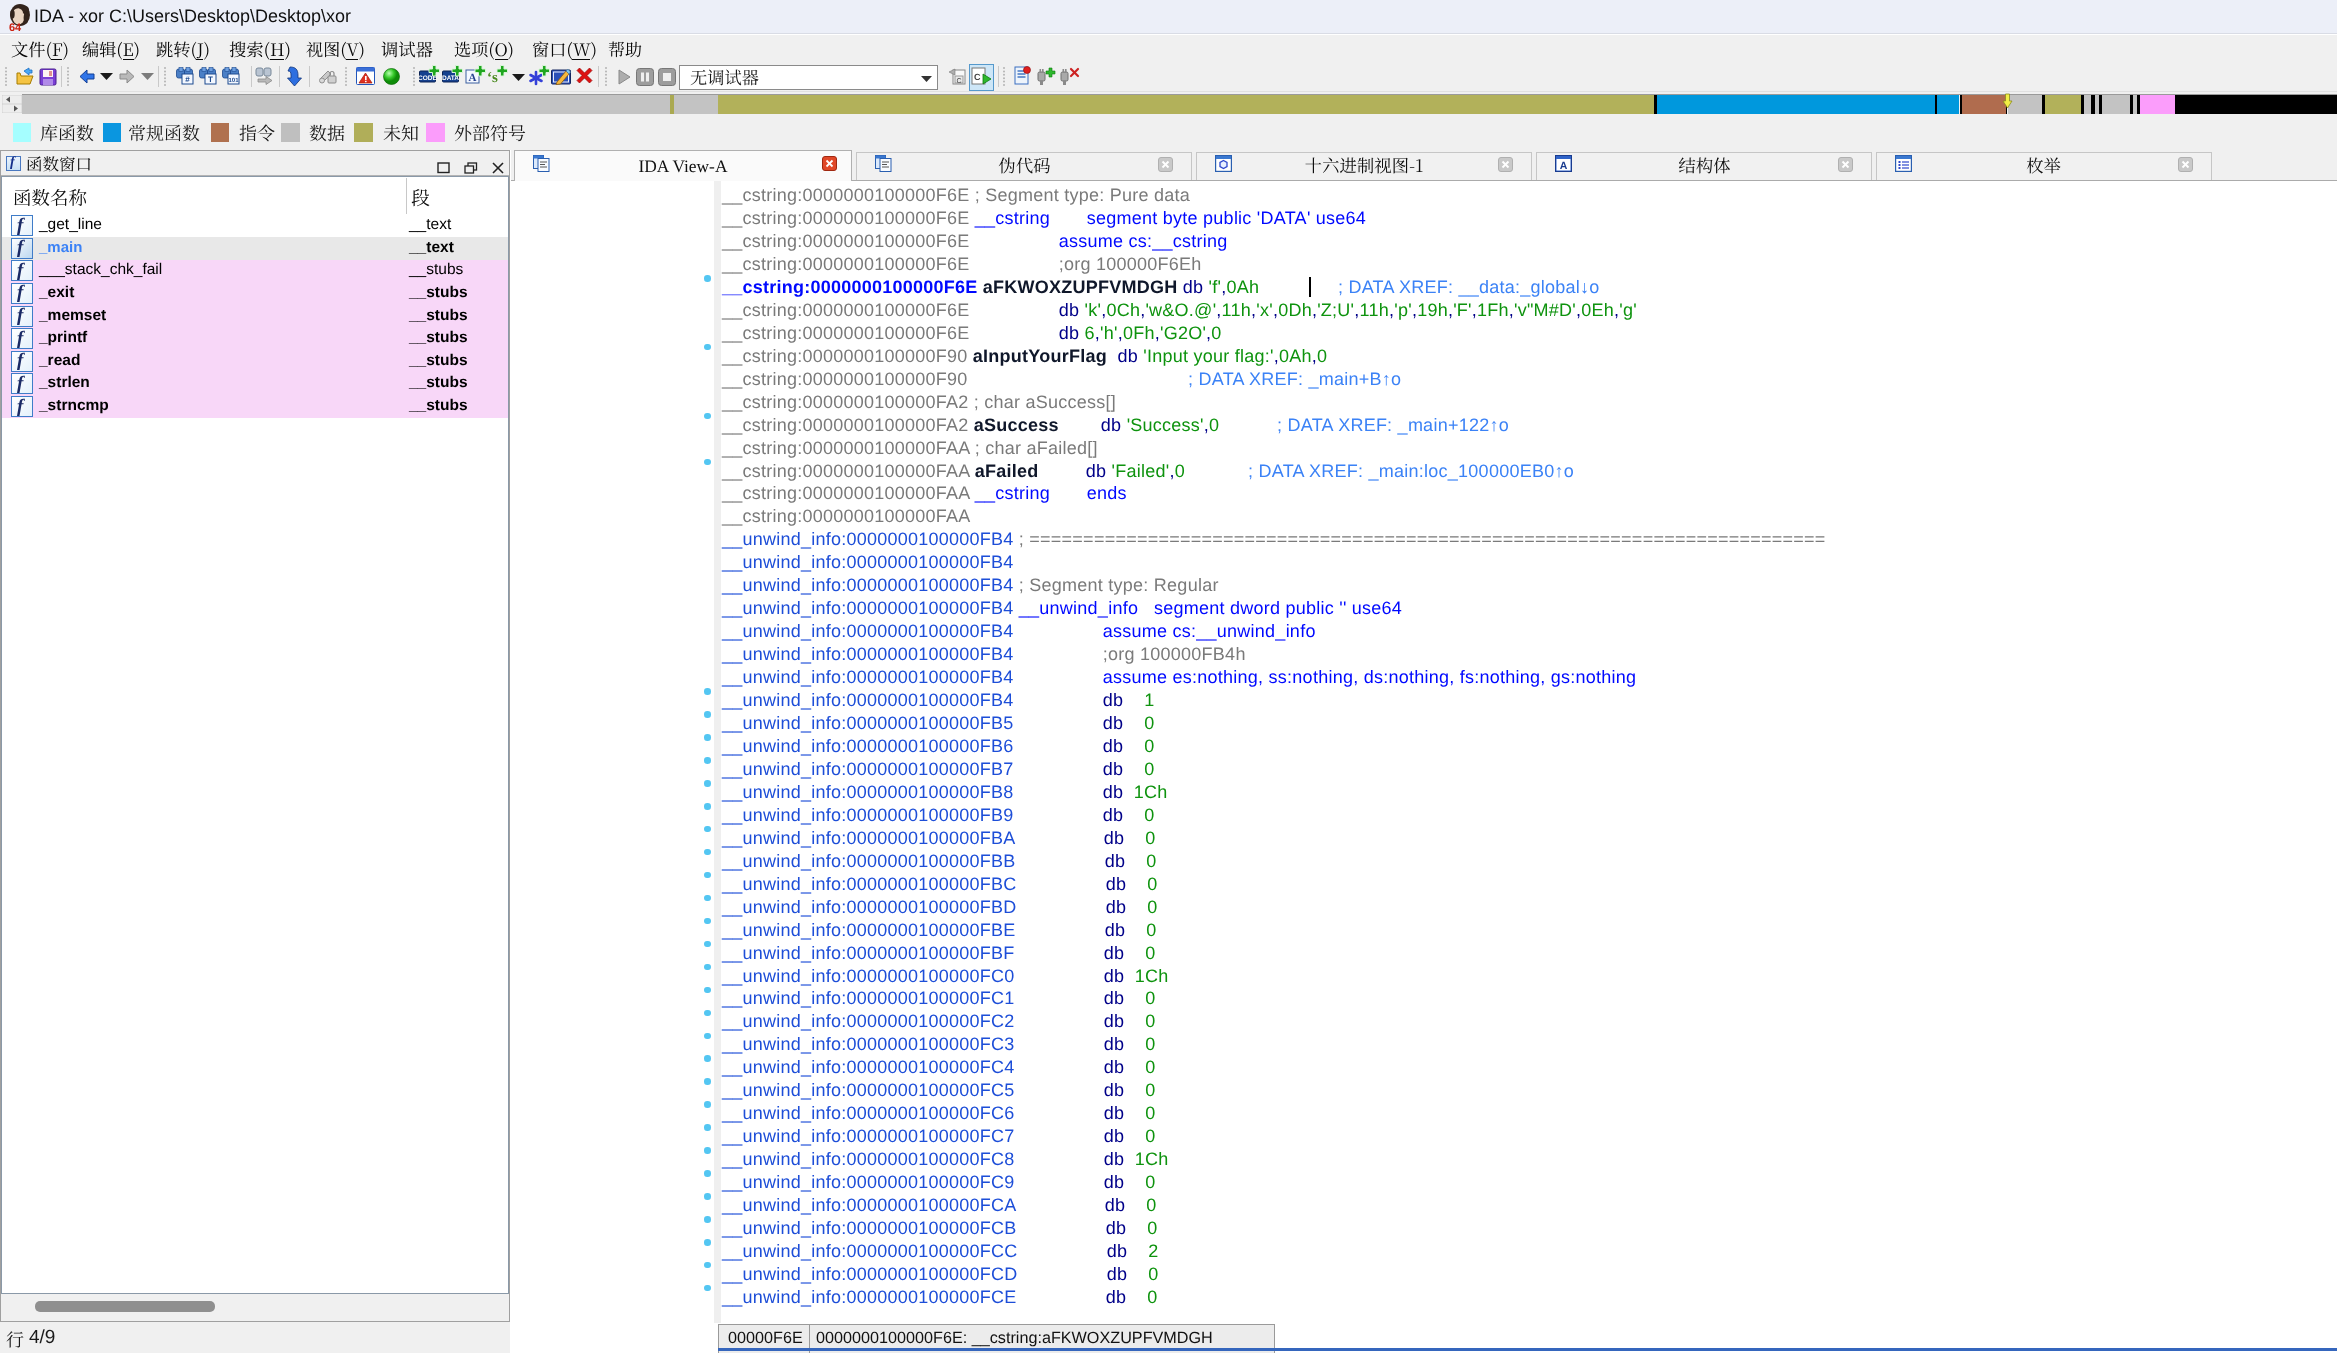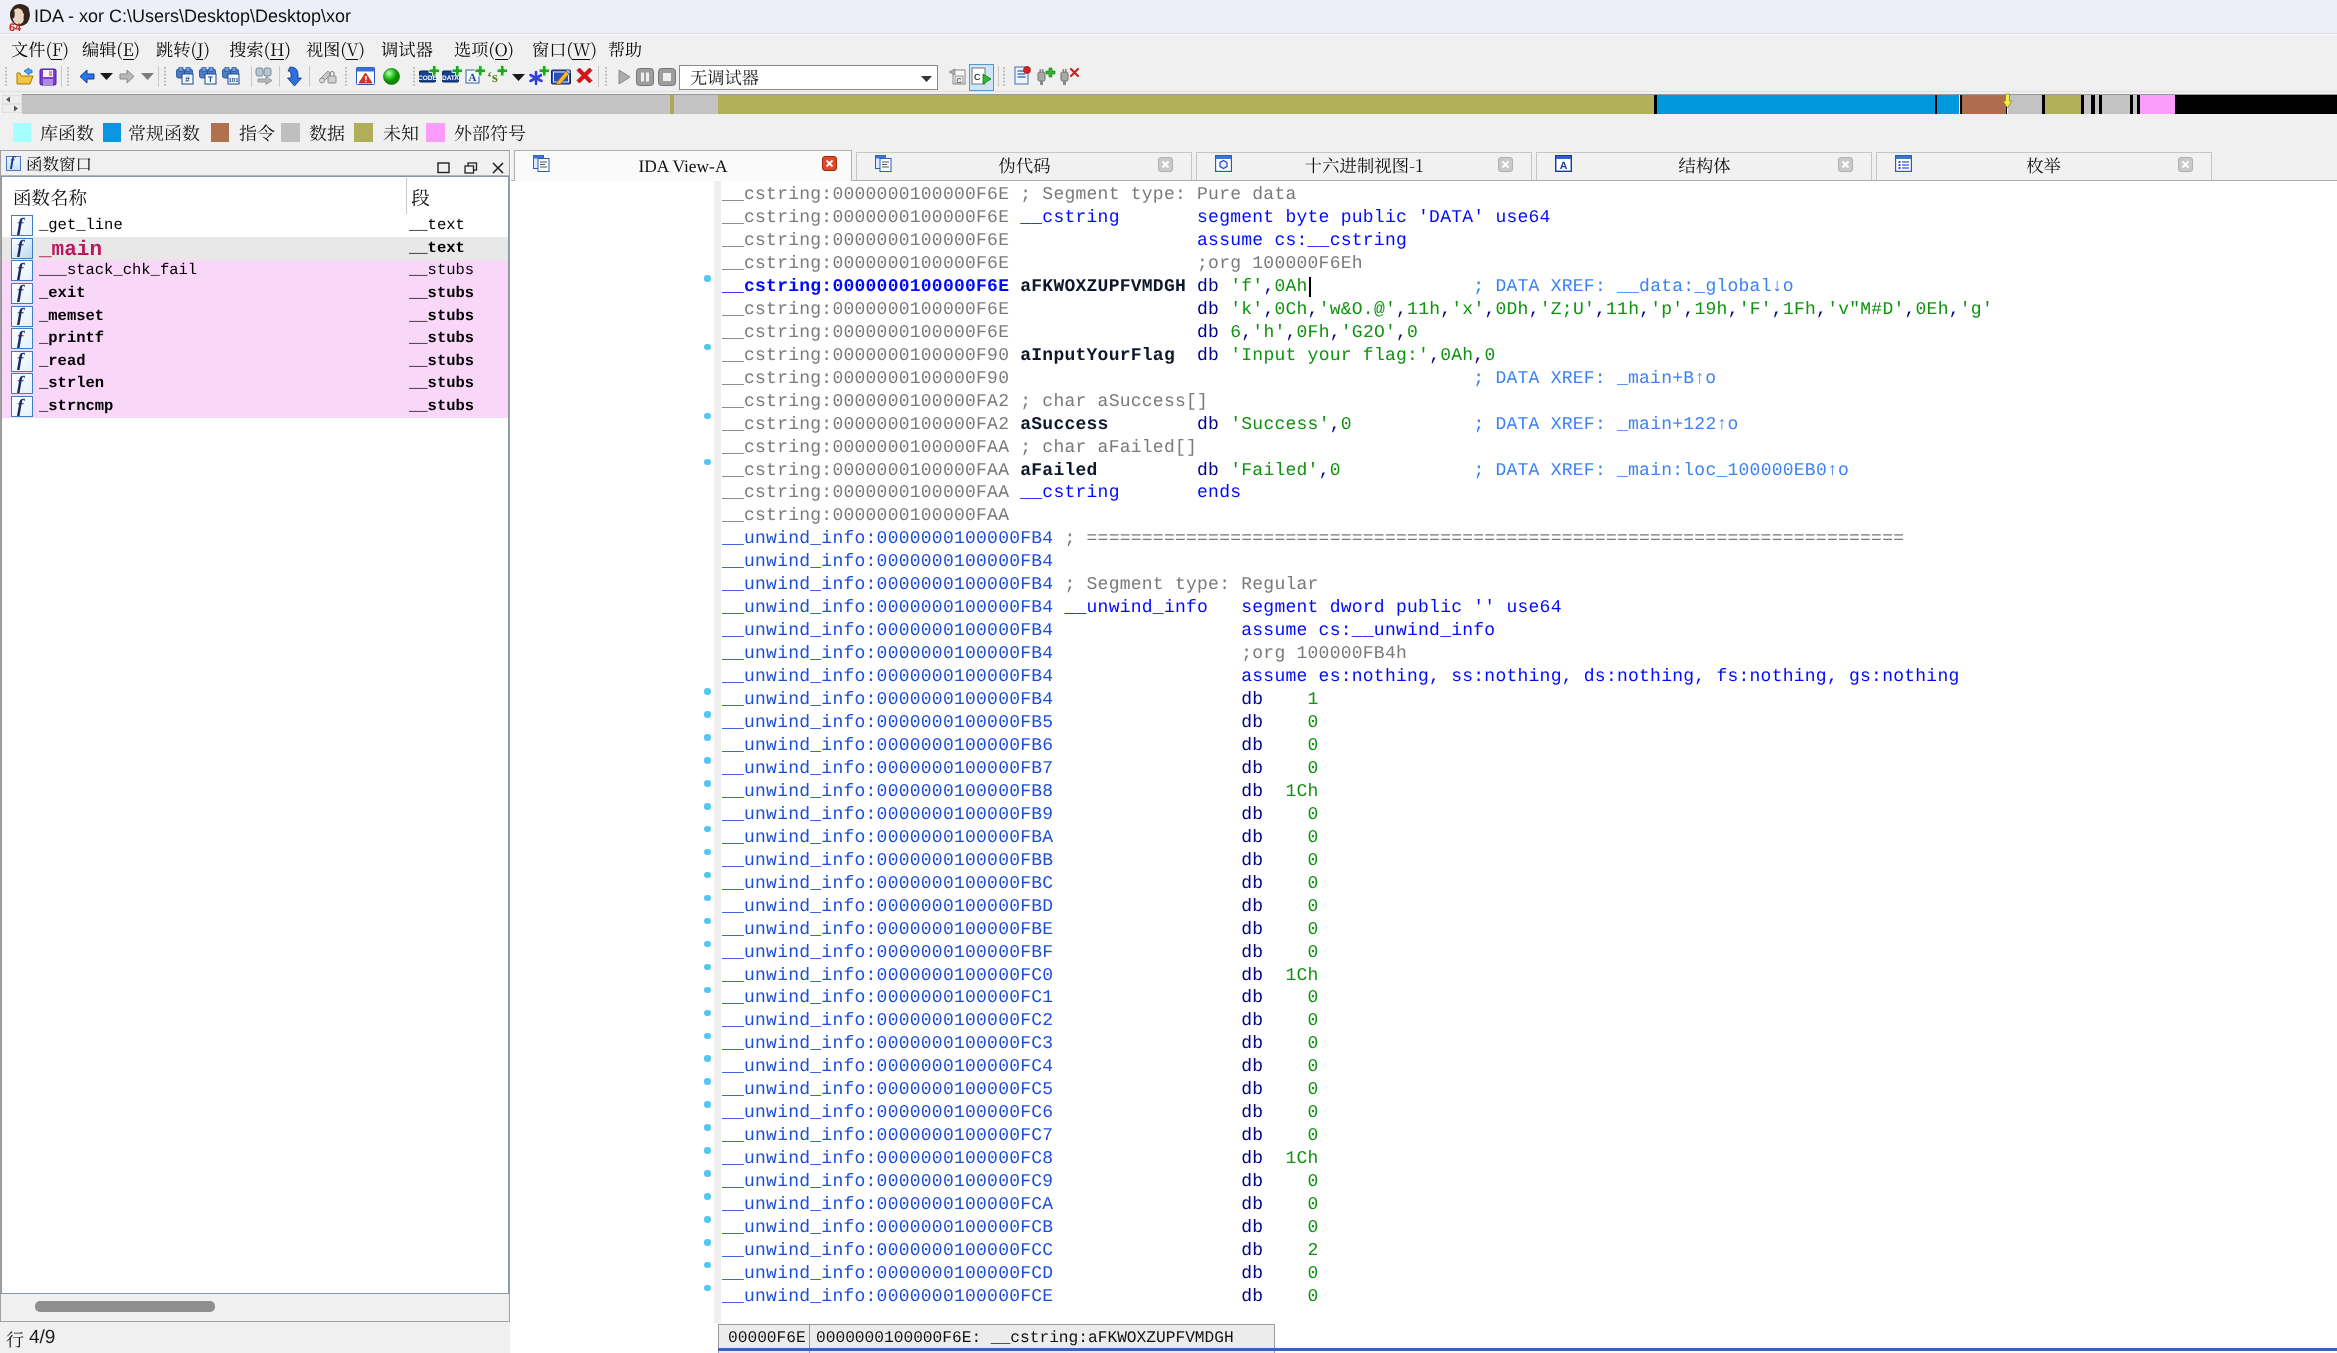--- a/index.html
+++ b/index.html
@@ -1,17 +1,17 @@
 <!DOCTYPE html>
 <html><head><meta charset="utf-8"><style>
 *{margin:0;padding:0;box-sizing:border-box}
 body{width:2337px;height:1353px;background:#fff;font-family:"Liberation Sans",sans-serif;overflow:hidden;text-rendering:geometricPrecision}
 .ab{position:absolute}
 #page{position:relative;width:2337px;height:1353px;background:#fff}
-.mono{font-family:Liberation Mono, monospace}
+.mono{font-family:Liberation Sans, sans-serif}
 .g{color:#7a7a7a}.o{color:#1d4ed8}.b{color:#0009ff}.n{color:#000089}.nb{color:#0f172a;font-weight:bold}
 .bb{color:#0009ff;font-weight:bold}.gr{color:#0e930e}.lv{color:#3b82f6}
 </style></head><body>
 <div id="page">
 <div class="ab" style="left:0;top:0;width:2337px;height:34px;background:#eceff8;border-bottom:1px solid #d9dce5"></div>
 <svg class="ab" style="left:6px;top:3px" width="30" height="30" viewBox="0 0 30 30">
 <ellipse cx="14" cy="12" rx="10" ry="11" fill="#33241c"></ellipse>
 <ellipse cx="12.5" cy="13.5" rx="6" ry="8" fill="#ead5c2"></ellipse>
 <ellipse cx="18" cy="6.5" rx="5" ry="4" fill="#33241c"></ellipse>
 <ellipse cx="12" cy="10" rx="5" ry="4.5" fill="#ead5c2"></ellipse>
@@ -385,21 +385,21 @@
     </svg>
 <div class="ab" style="left:406px;top:178px;width:1px;height:36px;background:#c8c8c8"></div>
 <div class="ab" style="left:2px;top:237.1px;width:506px;height:22.62px;background:#e8e8e8"></div>
 <div class="ab" style="left:2px;top:259.7px;width:506px;height:158.34px;background:#f8d7f8"></div>
 <div class="ab" style="left:11px;top:215.0px;width:22px;height:21px;background:linear-gradient(135deg,#ffffff,#e4f1fb);border:1.5px solid #3f7cc8"></div>
 <div class="ab" style="left:17px;top:215.5px;font-family:'Liberation Serif',serif;font-style:italic;font-weight:bold;font-size:19px;line-height:20px;color:#1a2a66">f</div>
 <div class="ab mono" style="left:39px;top:216.0px;font-size:15.5px;font-weight:normal;color:#000">_get_line</div>
 <div class="ab mono" style="left:409px;top:216.0px;font-size:15.5px;font-weight:normal;color:#000">__text</div>
 <div class="ab" style="left:11px;top:237.6px;width:22px;height:21px;background:linear-gradient(135deg,#ffffff,#bcd8f0);border:1.5px solid #3f7cc8"></div>
 <div class="ab" style="left:17px;top:238.1px;font-family:'Liberation Serif',serif;font-style:italic;font-weight:bold;font-size:19px;line-height:20px;color:#1a2a66">f</div>
-<div class="ab mono" style="left:39px;top:238.6px;font-size:21px;font-weight:bold;color:#be185d">_main</div>
+<div class="ab mono" style="left:39px;top:238.6px;font-size:15px;font-weight:bold;color:#3b82f6">_main</div>
 <div class="ab mono" style="left:409px;top:238.6px;font-size:15.5px;font-weight:bold;color:#000">__text</div>
 <div class="ab" style="left:11px;top:260.2px;width:22px;height:21px;background:linear-gradient(135deg,#ffffff,#e4f1fb);border:1.5px solid #3f7cc8"></div>
 <div class="ab" style="left:17px;top:260.7px;font-family:'Liberation Serif',serif;font-style:italic;font-weight:bold;font-size:19px;line-height:20px;color:#1a2a66">f</div>
 <div class="ab mono" style="left:39px;top:261.2px;font-size:15.5px;font-weight:normal;color:#000">___stack_chk_fail</div>
 <div class="ab mono" style="left:409px;top:261.2px;font-size:15.5px;font-weight:normal;color:#000">__stubs</div>
 <div class="ab" style="left:11px;top:282.9px;width:22px;height:21px;background:linear-gradient(135deg,#ffffff,#e4f1fb);border:1.5px solid #3f7cc8"></div>
 <div class="ab" style="left:17px;top:283.4px;font-family:'Liberation Serif',serif;font-style:italic;font-weight:bold;font-size:19px;line-height:20px;color:#1a2a66">f</div>
 <div class="ab mono" style="left:39px;top:283.9px;font-size:15.5px;font-weight:bold;color:#000">_exit</div>
 <div class="ab mono" style="left:409px;top:283.9px;font-size:15.5px;font-weight:bold;color:#000">__stubs</div>
 <div class="ab" style="left:11px;top:305.5px;width:22px;height:21px;background:linear-gradient(135deg,#ffffff,#e4f1fb);border:1.5px solid #3f7cc8"></div>

